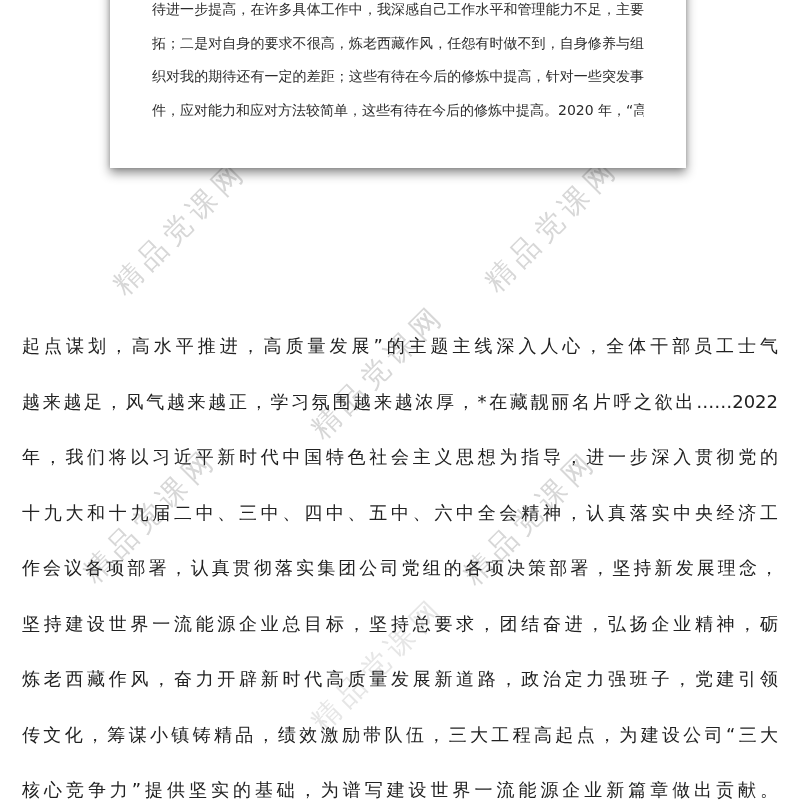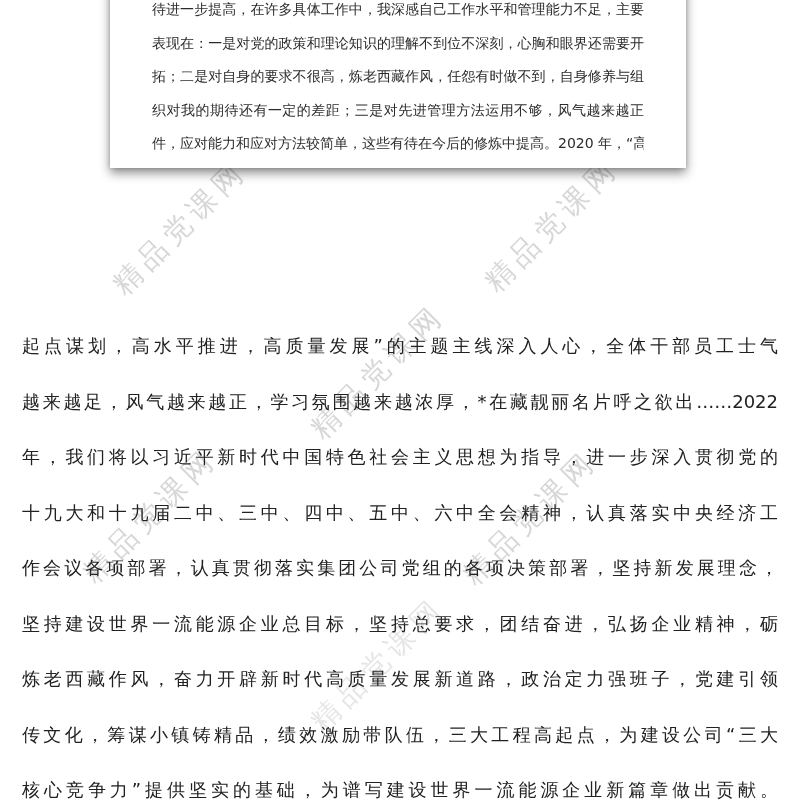--- a/index.html
+++ b/index.html
@@ -87,23 +87,22 @@
     <div class="wm" style="left:180px; top:228px;">精品党课网</div>
     <div class="wm" style="left:552px; top:225px;">精品党课网</div>
     <div class="wm" style="left:378px; top:372px;">精品党课网</div>
     <div class="wm" style="left:150px; top:516px;">精品党课网</div>
     <div class="wm" style="left:530px; top:518px;">精品党课网</div>
     <div class="wm faint" style="left:378px; top:665px;">精品党课网</div>
   </div>
 
   <div class="card">
     <div class="card-line">待进一步提高，在许多具体工作中，我深感自己工作水平和管理能力不足，主要</div>
-    <div class="card-line">表现在：一是对党的政策和理论知识的理解不到位不深刻，心胸和眼界还需要开</div>
     <div class="card-line">拓；二是对自身的要求不很高，炼老西藏作风，任怨有时做不到，自身修养与组</div>
-    <div class="card-line">织对我的期待还有一定的差距；三是对先进管理方法运用不够，风气越来越正</div>
+    <div class="card-line">织对我的期待还有一定的差距；这些有待在今后的修炼中提高，针对一些突发事</div>
     <div class="card-line">件，应对能力和应对方法较简单，这些有待在今后的修炼中提高。2020 年，“高</div>
   </div>
 
   <div class="main-text">
     <div class="body-line">起点谋划，高水平推进，高质量发展”的主题主线深入人心，全体干部员工士气</div>
     <div class="body-line">越来越足，风气越来越正，学习氛围越来越浓厚，*在藏靓丽名片呼之欲出……2022</div>
     <div class="body-line">年，我们将以习近平新时代中国特色社会主义思想为指导，进一步深入贯彻党的</div>
     <div class="body-line">十九大和十九届二中、三中、四中、五中、六中全会精神，认真落实中央经济工</div>
     <div class="body-line">作会议各项部署，认真贯彻落实集团公司党组的各项决策部署，坚持新发展理念，</div>
     <div class="body-line">坚持建设世界一流能源企业总目标，坚持总要求，团结奋进，弘扬企业精神，砺</div>

